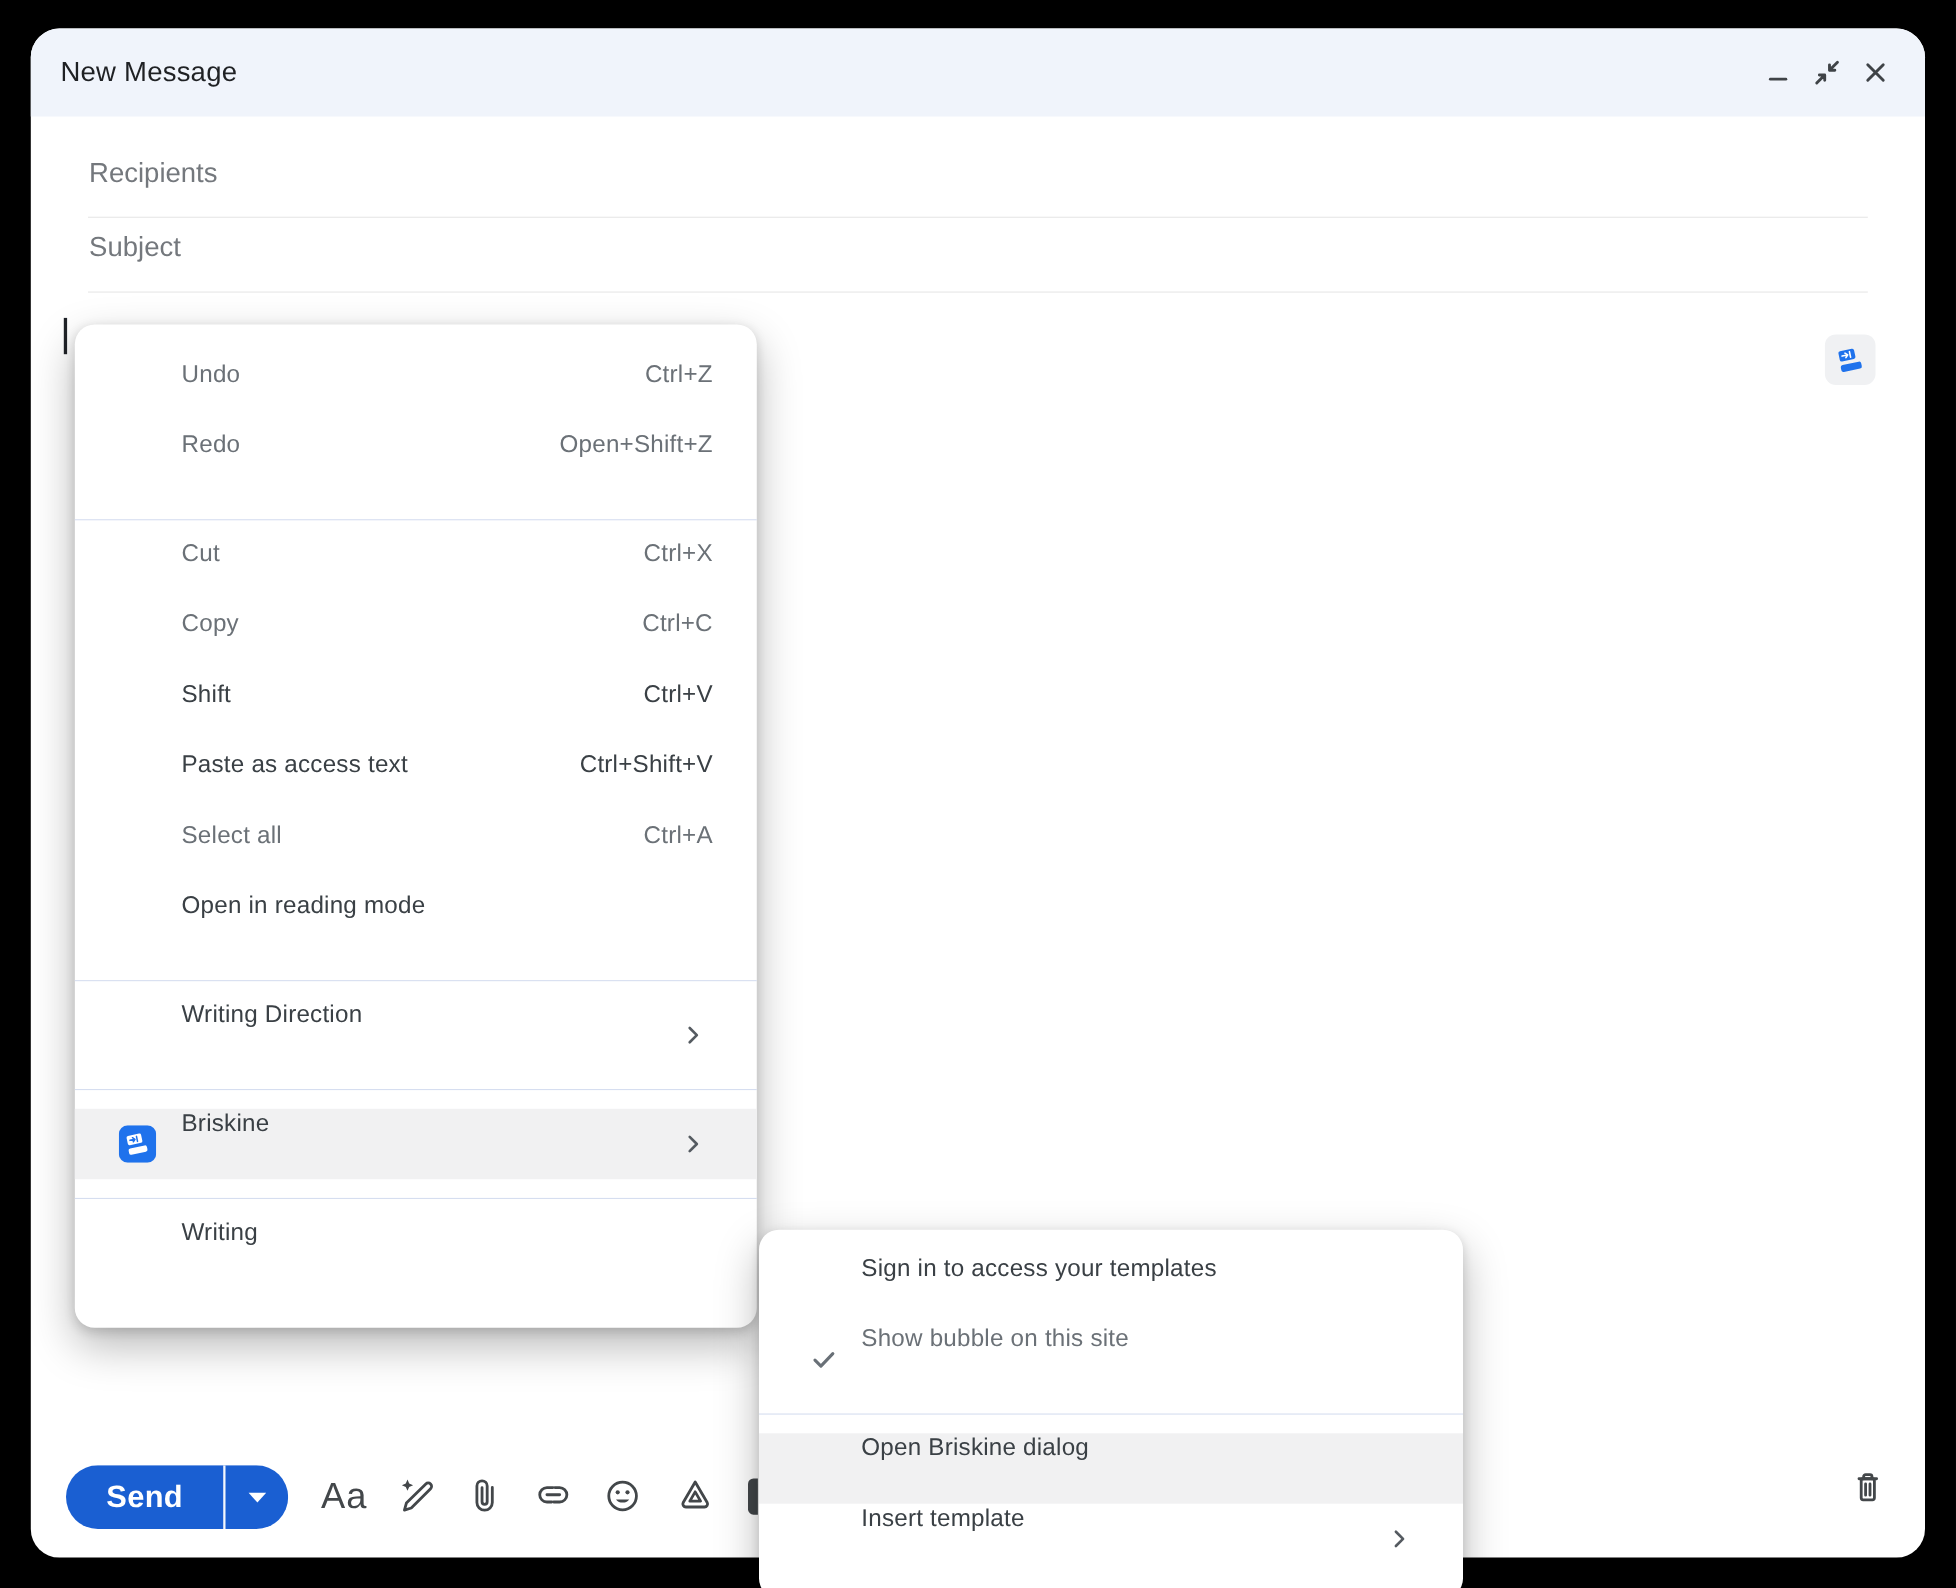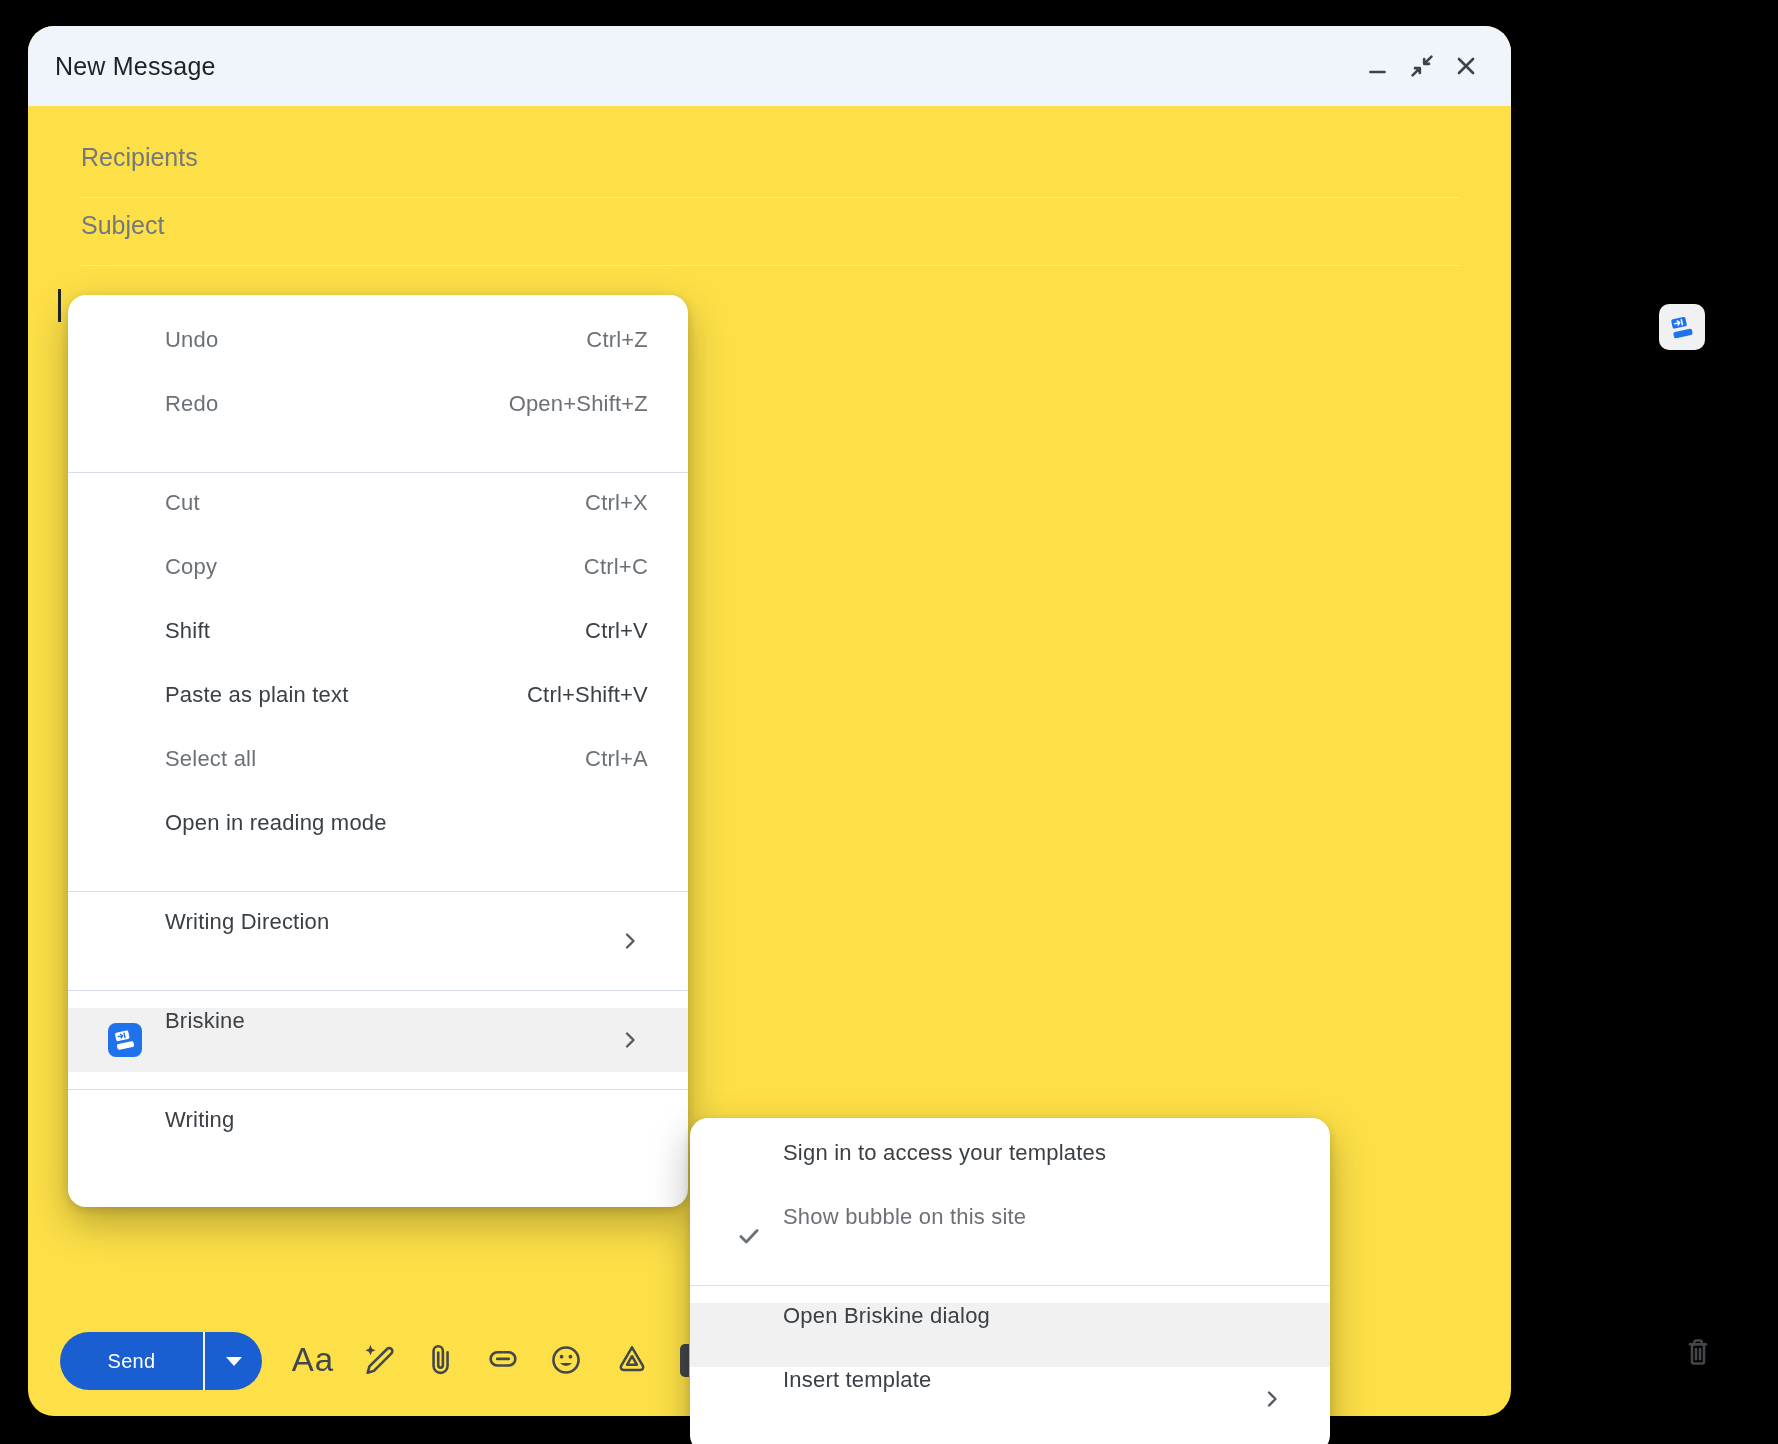--- a/index.html
+++ b/index.html
@@ -8,21 +8,21 @@
     --header-bg:#f0f4fb;
     --ink:#3a4045;
     --muted:#6b7177;
     --icon:#43474a;
     --sep:#d6def0;
     --hover:#f1f1f2;
   }
   html,body{margin:0;padding:0;background:#000;}
   .stage{position:relative;width:1778px;height:1444px;background:#000;overflow:hidden;
          font-family:"Liberation Sans","DejaVu Sans",sans-serif;-webkit-font-smoothing:antialiased;}
-  .window{position:absolute;left:28px;top:26px;width:1483px;height:1390px;background:#fde047;border-radius:26px;}
+  .window{position:absolute;left:28px;top:26px;width:1722px;height:1390px;background:#ffffff;border-radius:26px;}
 
   
   .titlebar{position:absolute;left:0;top:0;right:0;height:80px;background:var(--header-bg);
             border-radius:26px 26px 0 0;display:flex;align-items:center;}
   .title{margin-left:27px;font-size:25px;font-weight:500;color:#1f2124;letter-spacing:.2px;}
   .win-controls{margin-left:auto;margin-right:30px;display:flex;align-items:center;gap:14px;}
   .win-btn{width:30px;height:30px;display:flex;align-items:center;justify-content:center;cursor:pointer;}
   .win-btn svg{stroke:#3f4347;stroke-width:2.4;fill:none;stroke-linecap:round;stroke-linejoin:round;}
 
   
@@ -54,21 +54,21 @@
   .mi-label{flex:0 1 auto;white-space:nowrap;}
   .mi-shortcut{margin-left:auto;white-space:nowrap;}
   .mi-chevron{position:absolute;right:48px;top:50%;transform:translateY(-50%);color:#555b61;display:flex;}
   .mi-chevron svg{stroke:currentColor;stroke-width:2.4;fill:none;stroke-linecap:round;stroke-linejoin:round;}
   .mi-icon{position:absolute;left:40px;top:50%;transform:translateY(-50%);display:flex;}
   .mi-check{position:absolute;left:46px;top:50%;transform:translateY(-50%);display:flex;}
   .mi-check svg{stroke:#697077;stroke-width:2.6;fill:none;stroke-linecap:round;stroke-linejoin:round;}
 
   
   .send-split{position:absolute;left:32px;top:1306px;height:58px;display:flex;border-radius:29px;overflow:hidden;}
-  .send-main{border:none;background:var(--blue);color:#fff;font-size:20px;font-weight:400;
+  .send-main{border:none;background:var(--blue);color:#fff;font-size:28px;font-weight:700;
              font-family:inherit;width:143px;cursor:pointer;letter-spacing:.3px;}
   .send-drop{border:none;border-left:2px solid rgba(255,255,255,.95);background:var(--blue);width:59px;
              display:flex;align-items:center;justify-content:center;cursor:pointer;}
   .tri-down{width:0;height:0;border-left:8px solid transparent;border-right:8px solid transparent;
             border-top:9px solid #fff;}
   .tool-btn{position:absolute;width:48px;height:48px;top:1310px;display:flex;align-items:center;
             justify-content:center;cursor:pointer;color:var(--icon);text-align:right;}
   .tool-btn svg{stroke:var(--icon);stroke-width:2.3;fill:none;stroke-linecap:round;stroke-linejoin:round;}
   .aa-glyph{font-size:33px;color:var(--icon);letter-spacing:1px;}
   .icon-sliver{position:absolute;left:652px;top:1318px;width:9px;height:33px;background:var(--icon);
@@ -219,21 +219,21 @@
 
   </div>
         <div class="menu-item">
 
     <span class="mi-label">Shift</span>
     <span class="mi-shortcut">Ctrl+V</span>
 
   </div>
         <div class="menu-item">
 
-    <span class="mi-label">Paste as plain text</span>
+    <span class="mi-label">Paste as access text</span>
     <span class="mi-shortcut">Ctrl+Shift+V</span>
 
   </div>
         <div class="menu-item muted">
 
     <span class="mi-label">Select all</span>
     <span class="mi-shortcut">Ctrl+A</span>
 
   </div>
         <div class="menu-item">

